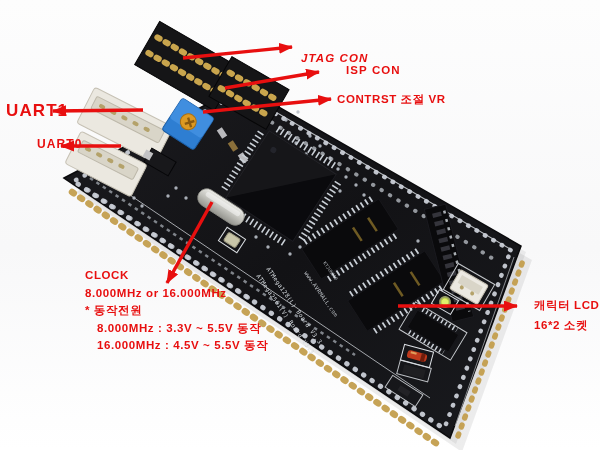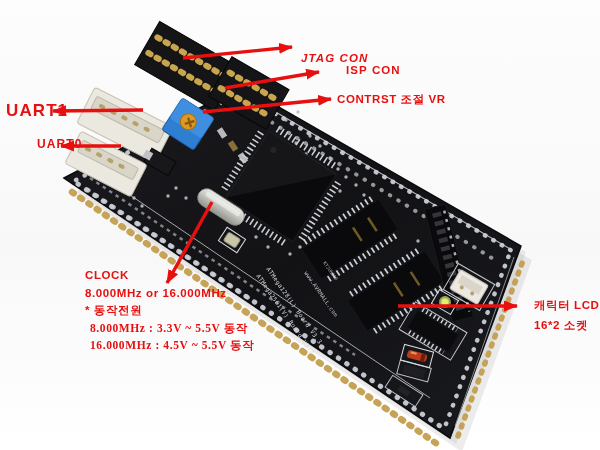--- a/index.html
+++ b/index.html
@@ -8,21 +8,21 @@
     background:linear-gradient(180deg,#fdfdfd 0%,#f8f8f9 55%,#ffffff 100%);
     font-family:"Liberation Sans","DejaVu Sans",sans-serif;
   }
   #scene{position:absolute;left:0;top:0;}
   .lbl{
     position:absolute;color:#e80f0f;font-weight:bold;white-space:nowrap;
     font-size:11.5px;letter-spacing:1.1px;
   }
   .lbl.small-ls{letter-spacing:.6px;}
   .clock-line{line-height:17.5px;}
-  .clock-indent{margin-left:5px;font-family:Liberation Serif, serif;}
+  .clock-indent{margin-left:12px;}
   .lcd-line{line-height:19.5px;}
 </style>
 </head>
 <body>
 
 <div id="stage">
 
   <svg id="scene" width="600" height="450" viewBox="0 0 600 450">
     <defs>
       <marker id="ah" markerUnits="userSpaceOnUse" markerWidth="15" markerHeight="12" refX="13" refY="5.5" orient="auto">

